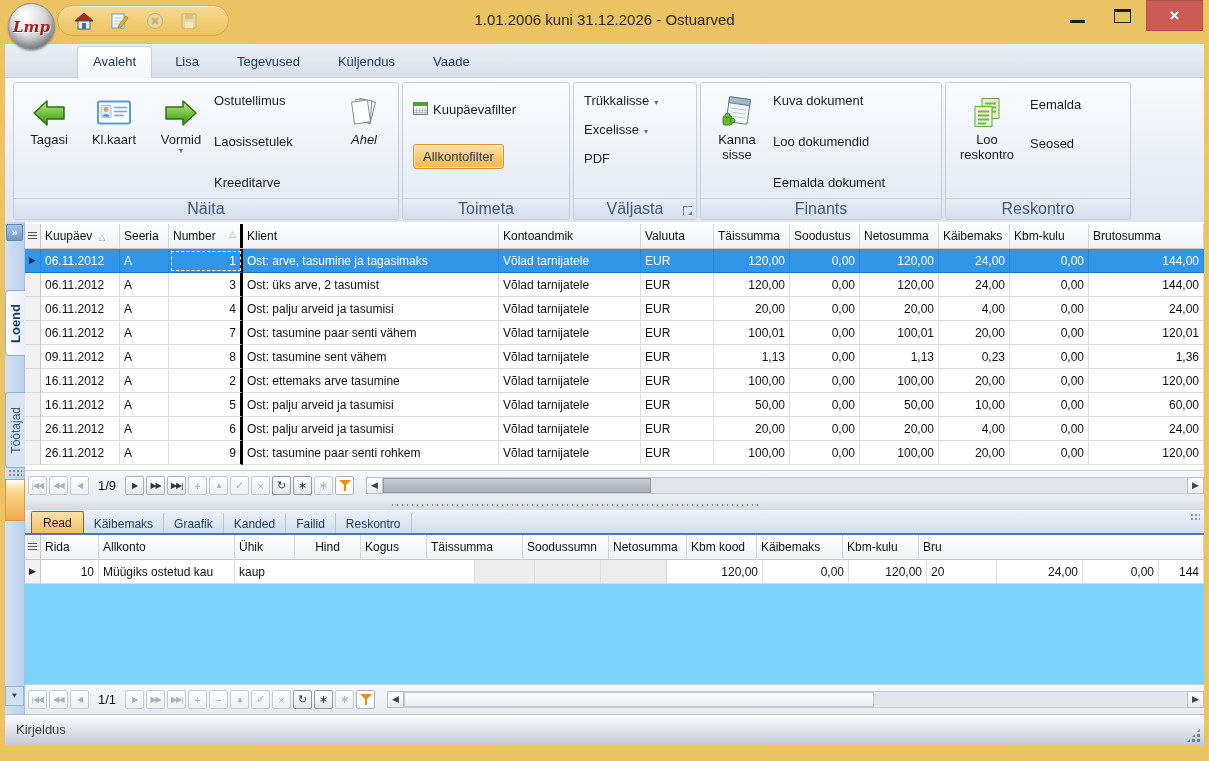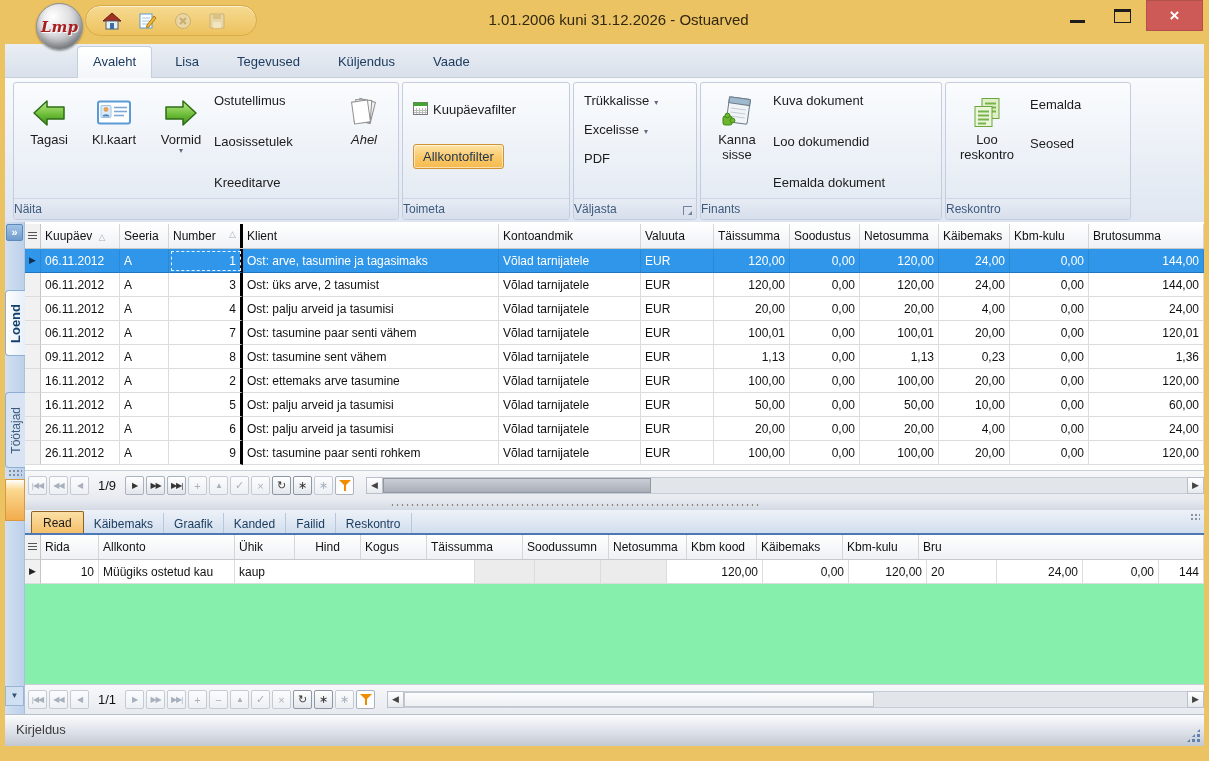--- a/index.html
+++ b/index.html
@@ -1,21 +1,21 @@
 <!DOCTYPE html>
 <html><head>
 <meta charset="utf-8">
 <style>
   * { margin:0; padding:0; box-sizing:border-box; }
   body { font-family:"Liberation Sans", sans-serif; background:#888; }
   .window { position:relative; width:1209px; height:761px; background:#ecc363; overflow:hidden;
             font-family:"Liberation Sans", sans-serif; }
 
   
-  .titlebar { position:absolute; left:0; top:0; right:0; height:44px;margin-left:28px; }
+  .titlebar { position:absolute; left:0; top:0; right:0; height:44px; }
   .app-orb { position:absolute; left:8px; top:3px; width:47px; height:47px; border-radius:50%;
     background:radial-gradient(circle at 35% 28%, #ffffff, #dfdfe2 40%, #a8acb1 72%, #7d8186);
     border:1px solid #8a8d92; box-shadow:inset 0 -5px 7px rgba(0,0,0,.28), 0 1px 2px rgba(0,0,0,.35);
     z-index:9; display:flex; align-items:center; justify-content:center; }
   .app-orb span { font-family:"DejaVu Serif", serif; font-style:italic; font-weight:bold;
     color:#a81f1f; font-size:15px; text-shadow:1px 1px 0 rgba(255,255,255,.8); }
   .qat { position:absolute; left:57px; top:5px; width:172px; height:31px; border-radius:16px;
     background:linear-gradient(#f6da92,#edc25e); border:1px solid #d9ab47;
     box-shadow:inset 0 1px 0 rgba(255,255,255,.6); display:flex; align-items:center; gap:16px; padding:0 16px; }
   .qat .qbtn { display:flex; align-items:center; }
@@ -35,21 +35,21 @@
   .rtab { padding:7px 15px 8px; font-size:13px; color:#1d3c60; }
   .rtab.active { background:linear-gradient(#ffffff,#f3f6fa); border:1px solid #c4cedd; border-bottom:none;
     border-radius:4px 4px 0 0; margin-bottom:-1px; padding-bottom:9px; }
 
   
   .ribbon { position:absolute; left:5px; right:5px; top:78px; height:144px;
     background:linear-gradient(#f8fafc,#dfe6f1); display:flex; gap:3px; padding:4px 2px 2px 8px; }
   .rgroup { position:relative; border:1px solid #c3cddd; border-radius:3px;
     background:linear-gradient(#fafcfe,#eaeff6 65%,#e1e8f2); display:flex; flex-direction:column; }
   .gbody { flex:1; display:flex; padding:4px 4px 0; }
-  .glabel { height:21px; text-align:left; font-size:12px; color:#3e5a7e;
+  .glabel { height:21px; text-align:center; font-size:16px; color:#3e5a7e;
     background:linear-gradient(#e7ecf4,#d7dfec); border-top:1px solid #cdd6e4;
     border-radius:0 0 3px 3px; line-height:20px; position:relative; }
   .bigbtn { display:flex; flex-direction:column; align-items:center; padding-top:7px;
     font-size:13px; color:#1c1c1c; text-align:center; line-height:15px; }
   .bigbtn .bicon { height:38px; display:flex; align-items:center; }
   .tbtn { font-size:13px; color:#1c1c1c; white-space:nowrap; text-align:left; }
   .txtcol { display:flex; flex-direction:column; }
   .dd { font-size:8px; color:#5c6b7d; line-height:8px; }
   .ddr { font-size:8px; color:#5c6b7d; margin-left:5px; }
   .orangebtn { align-self:flex-start; padding:4px 9px; font-size:13px; color:#1c3350;
@@ -129,21 +129,21 @@
     background:linear-gradient(#c9cdd4,#a9aeb8); border:1px solid #9298a3; }
   .thumb.lite { width:60%; background:linear-gradient(#fbfcfd,#eceff3); border-color:#c2c8d2; }
 
   
   .splitter { position:absolute; left:25px; right:5px; top:500px; height:10px;
     background:linear-gradient(#e6eaf0,#d4dae3); }
   .splitter .dots { position:absolute; left:365px; width:370px; top:3px; height:5px;
     background:radial-gradient(#8c8779 1px, transparent 1.2px); background-size:5px 4px; }
 
   
-  .bottom { position:absolute; left:25px; right:5px; top:510px; height:204px; background:#86efac; }
+  .bottom { position:absolute; left:25px; right:5px; top:510px; height:204px; background:#7dd3fc; }
   .dtabs { height:25px; background:linear-gradient(#eef2f8,#d2deee); border-bottom:2px solid #4c79b4;
     display:flex; align-items:flex-end; padding-left:6px; position:relative; }
   .dtab { padding:4px 10px 2px; font-size:12px; color:#173a5e; border-right:1px solid #b6c8de; }
   .dtab:last-of-type { border-right:none; }
   .dtab.active { background:linear-gradient(#fbe0a6,#f5c06a); border:1px solid #8c6325; border-bottom:none;
     border-radius:2px 2px 0 0; color:#1c1c1c; padding:4px 11px 3px; }
   .mini-dots { position:absolute; right:4px; top:3px; width:10px; height:8px;
     background:radial-gradient(#8a93a2 1px, transparent 1.2px); background-size:4px 4px; }
   .ro { background:#ececec; }
   

